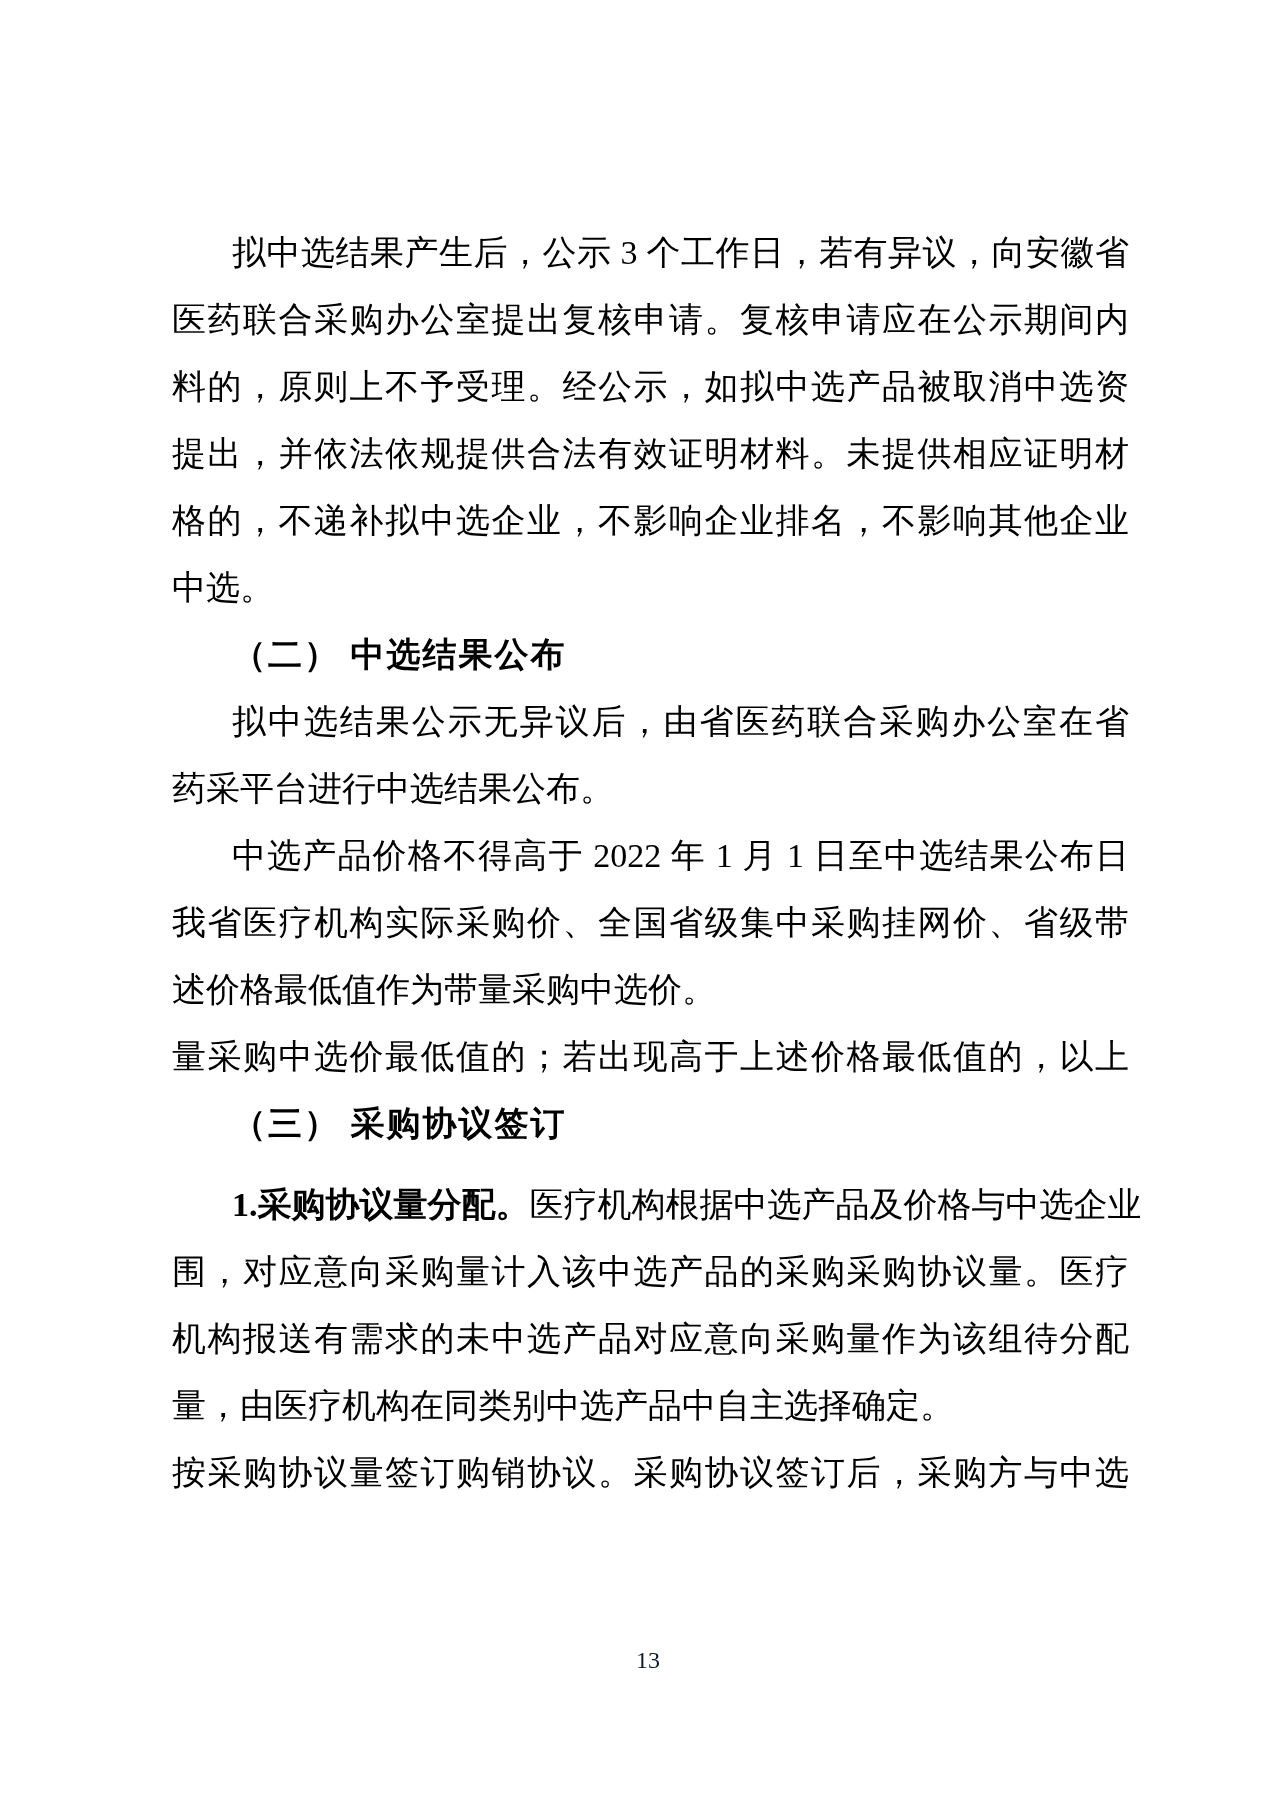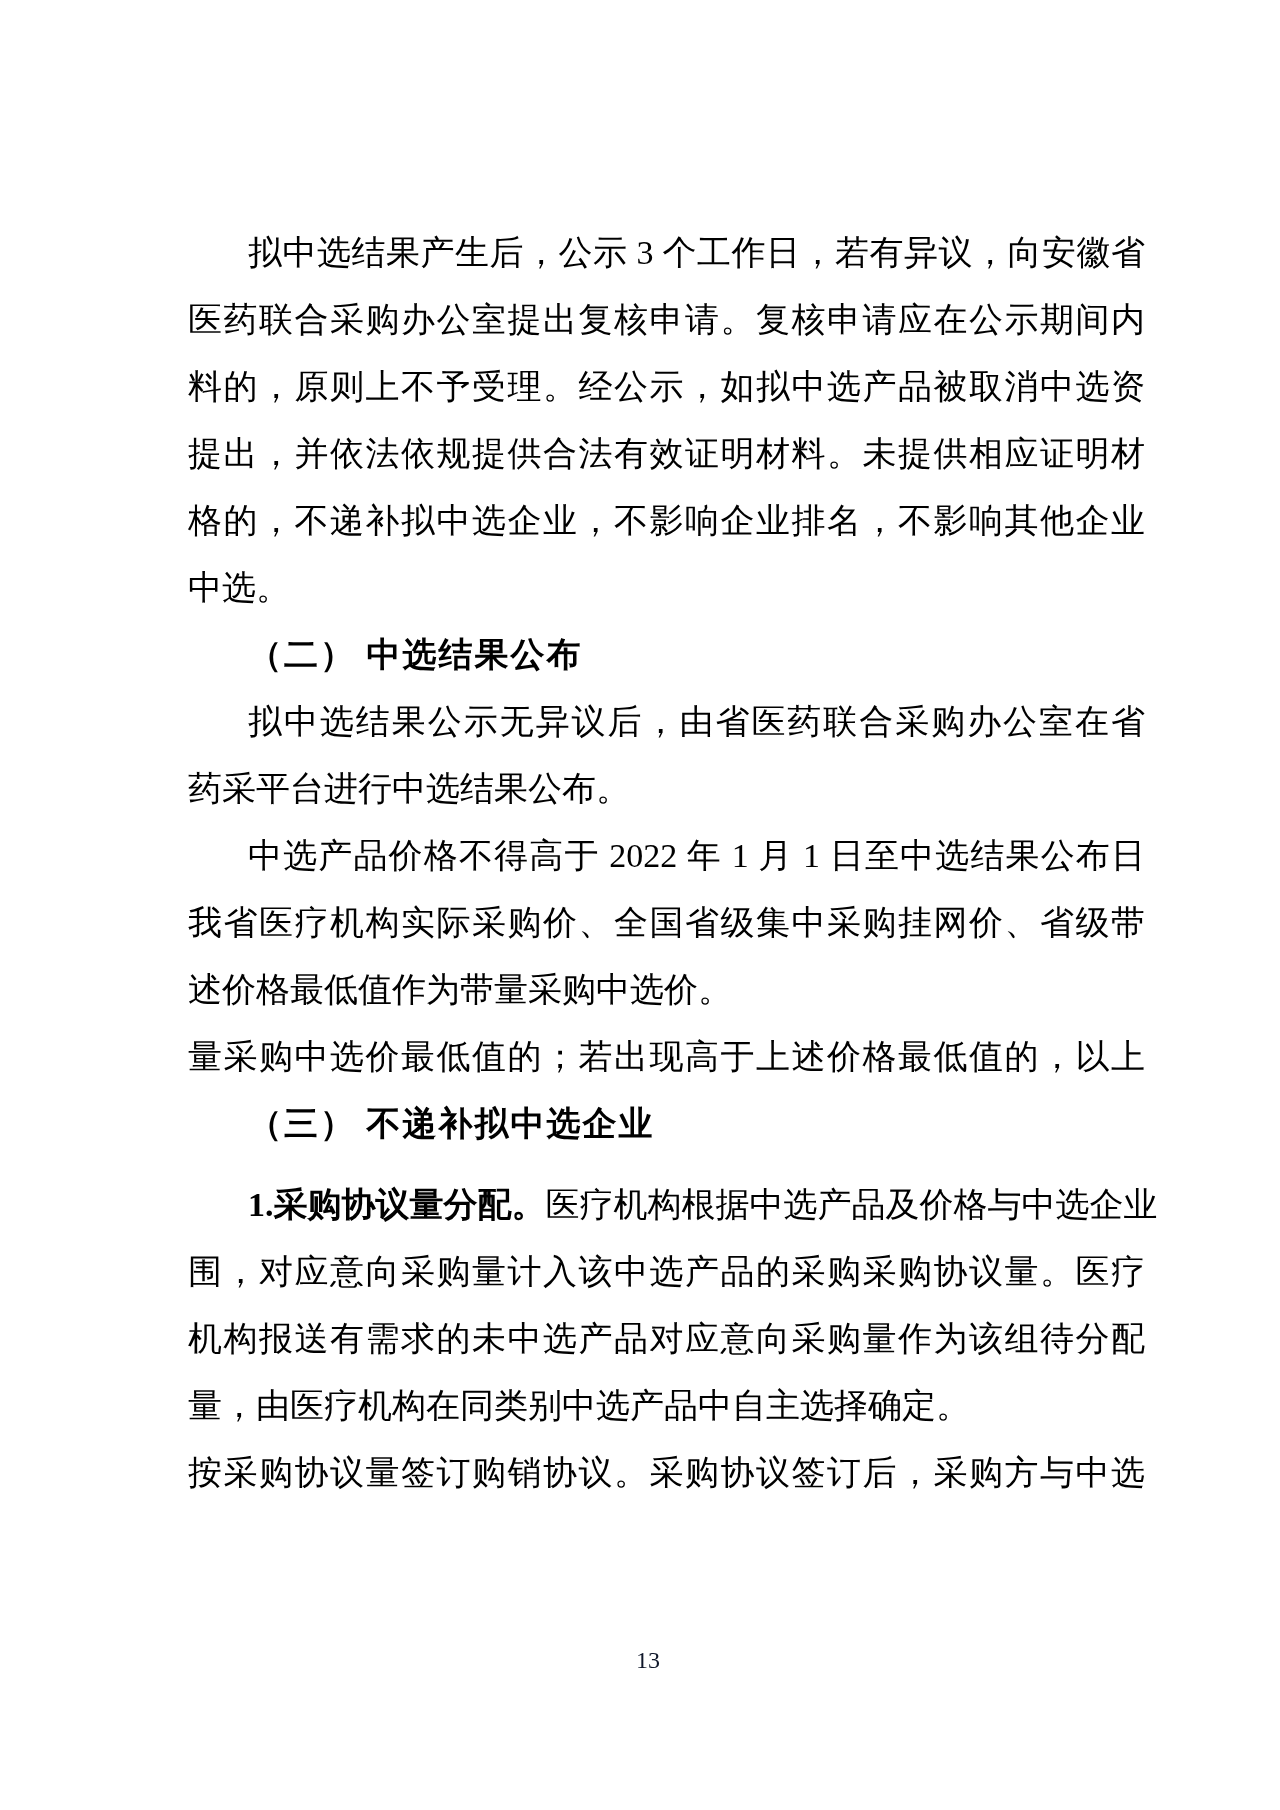--- a/index.html
+++ b/index.html
@@ -12,21 +12,21 @@
     width: 1280px;
     height: 1810px;
     background: #ffffff;
     color: #000000;
     font-family: "Liberation Serif", "DejaVu Serif", serif;
     overflow: hidden;
   }
   .content {
     position: absolute;
     top: 219px;
-    left: 188px;
+    left: 172px;
     width: 957px;
     font-size: 34px;
     line-height: 67px;
   }
   .block { margin: 0; }
   .block.spaced-before { margin-top: 14px; }
   .line {
     text-align: justify;
     height: 67px;
     overflow: visible;
@@ -74,21 +74,21 @@
         <div class="line indent fill">拟中选结果公示无异议后，由省医药联合采购办公室在省</div>
         <div class="line">药采平台进行中选结果公布。</div>
       </div>
       <div class="block paragraph">
         <div class="line indent fill">中选产品价格不得高于 2022 年 1 月 1 日至中选结果公布日</div>
         <div class="line fill">我省医疗机构实际采购价、全国省级集中采购挂网价、省级带</div>
         <div class="line">述价格最低值作为带量采购中选价。</div>
         <div class="line fill">量采购中选价最低值的；若出现高于上述价格最低值的，以上</div>
       </div>
       <div class="block heading">
-        <div class="line indent">（三） 不递补拟中选企业</div>
+        <div class="line indent">（三） 采购协议签订</div>
       </div>
       <div class="block paragraph spaced-before">
         <div class="line indent fill"><b>1.采购协议量分配。</b><span>医疗机构根据中选产品及价格与中选企业</span></div>
         <div class="line fill">围，对应意向采购量计入该中选产品的采购采购协议量。医疗</div>
         <div class="line fill">机构报送有需求的未中选产品对应意向采购量作为该组待分配</div>
         <div class="line">量，由医疗机构在同类别中选产品中自主选择确定。</div>
       </div>
       <div class="block paragraph">
         <div class="line fill">按采购协议量签订购销协议。采购协议签订后，采购方与中选</div>
       </div>

